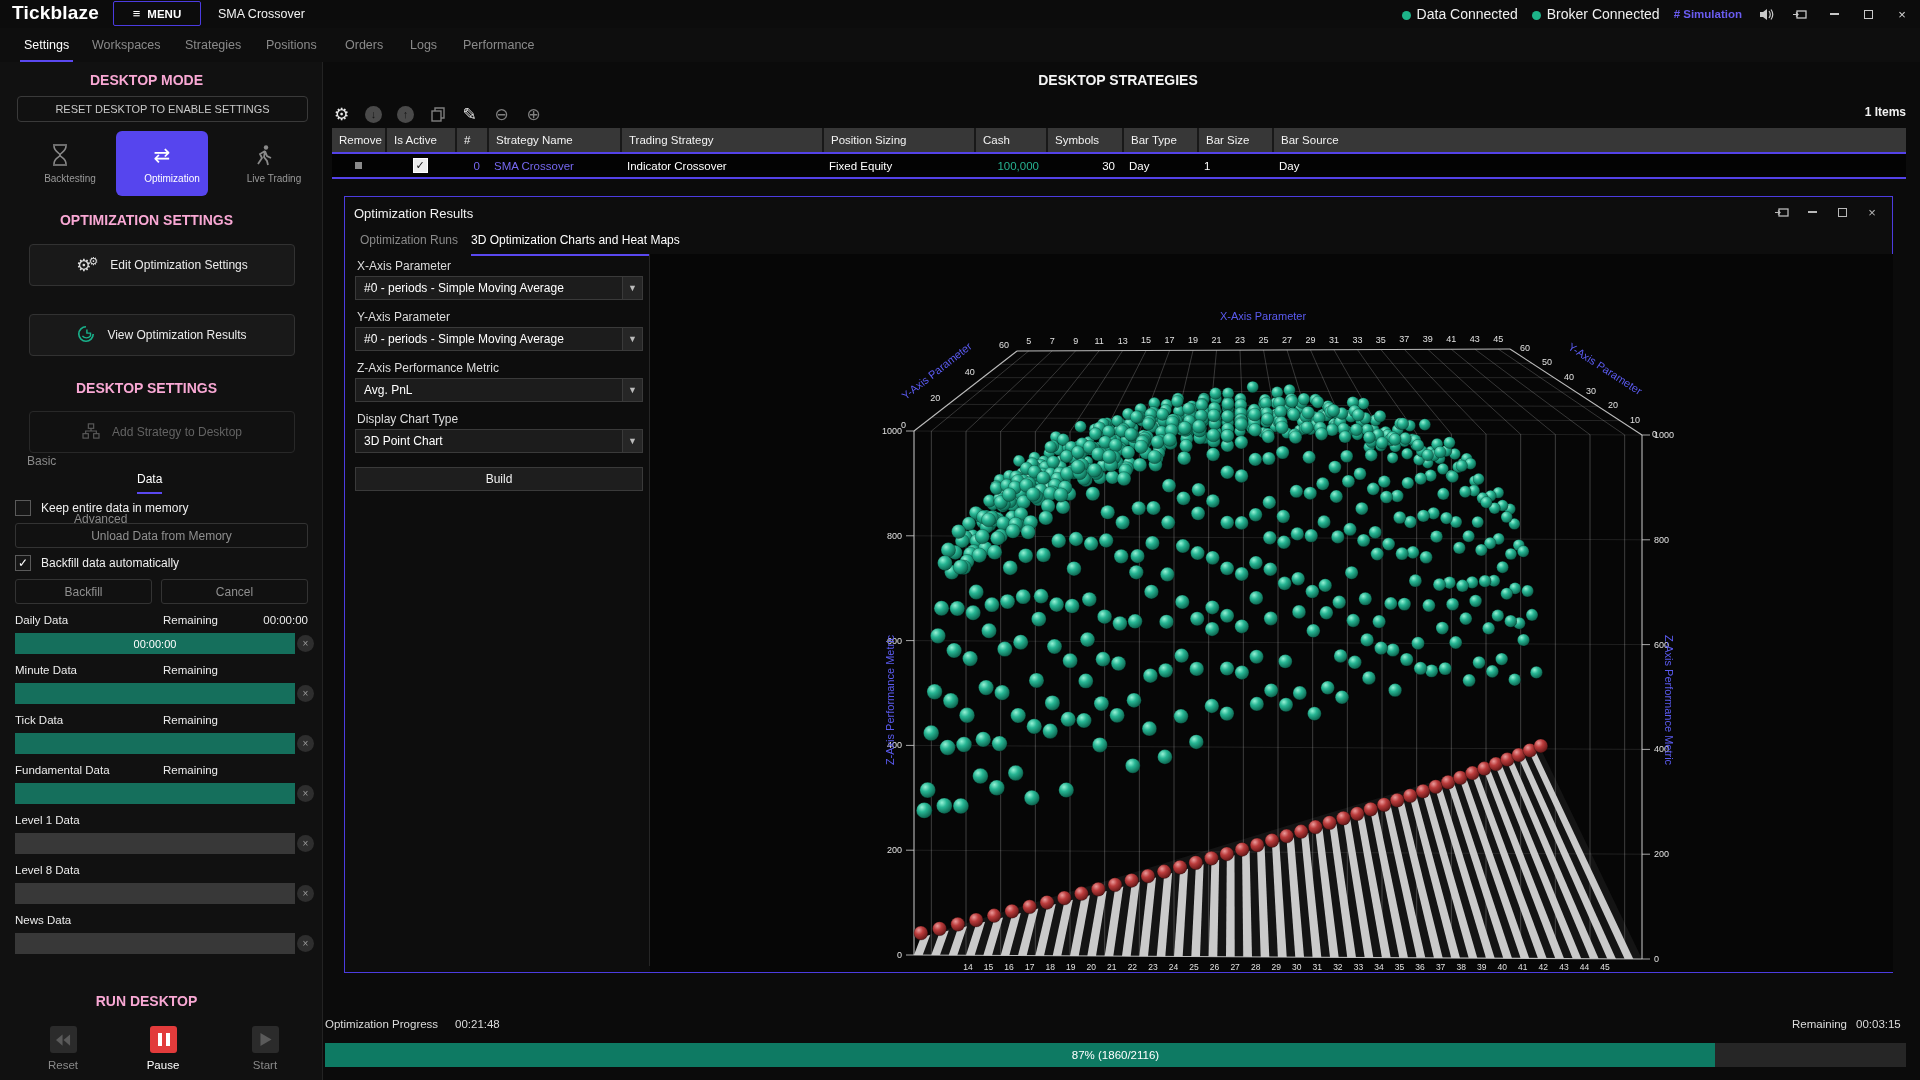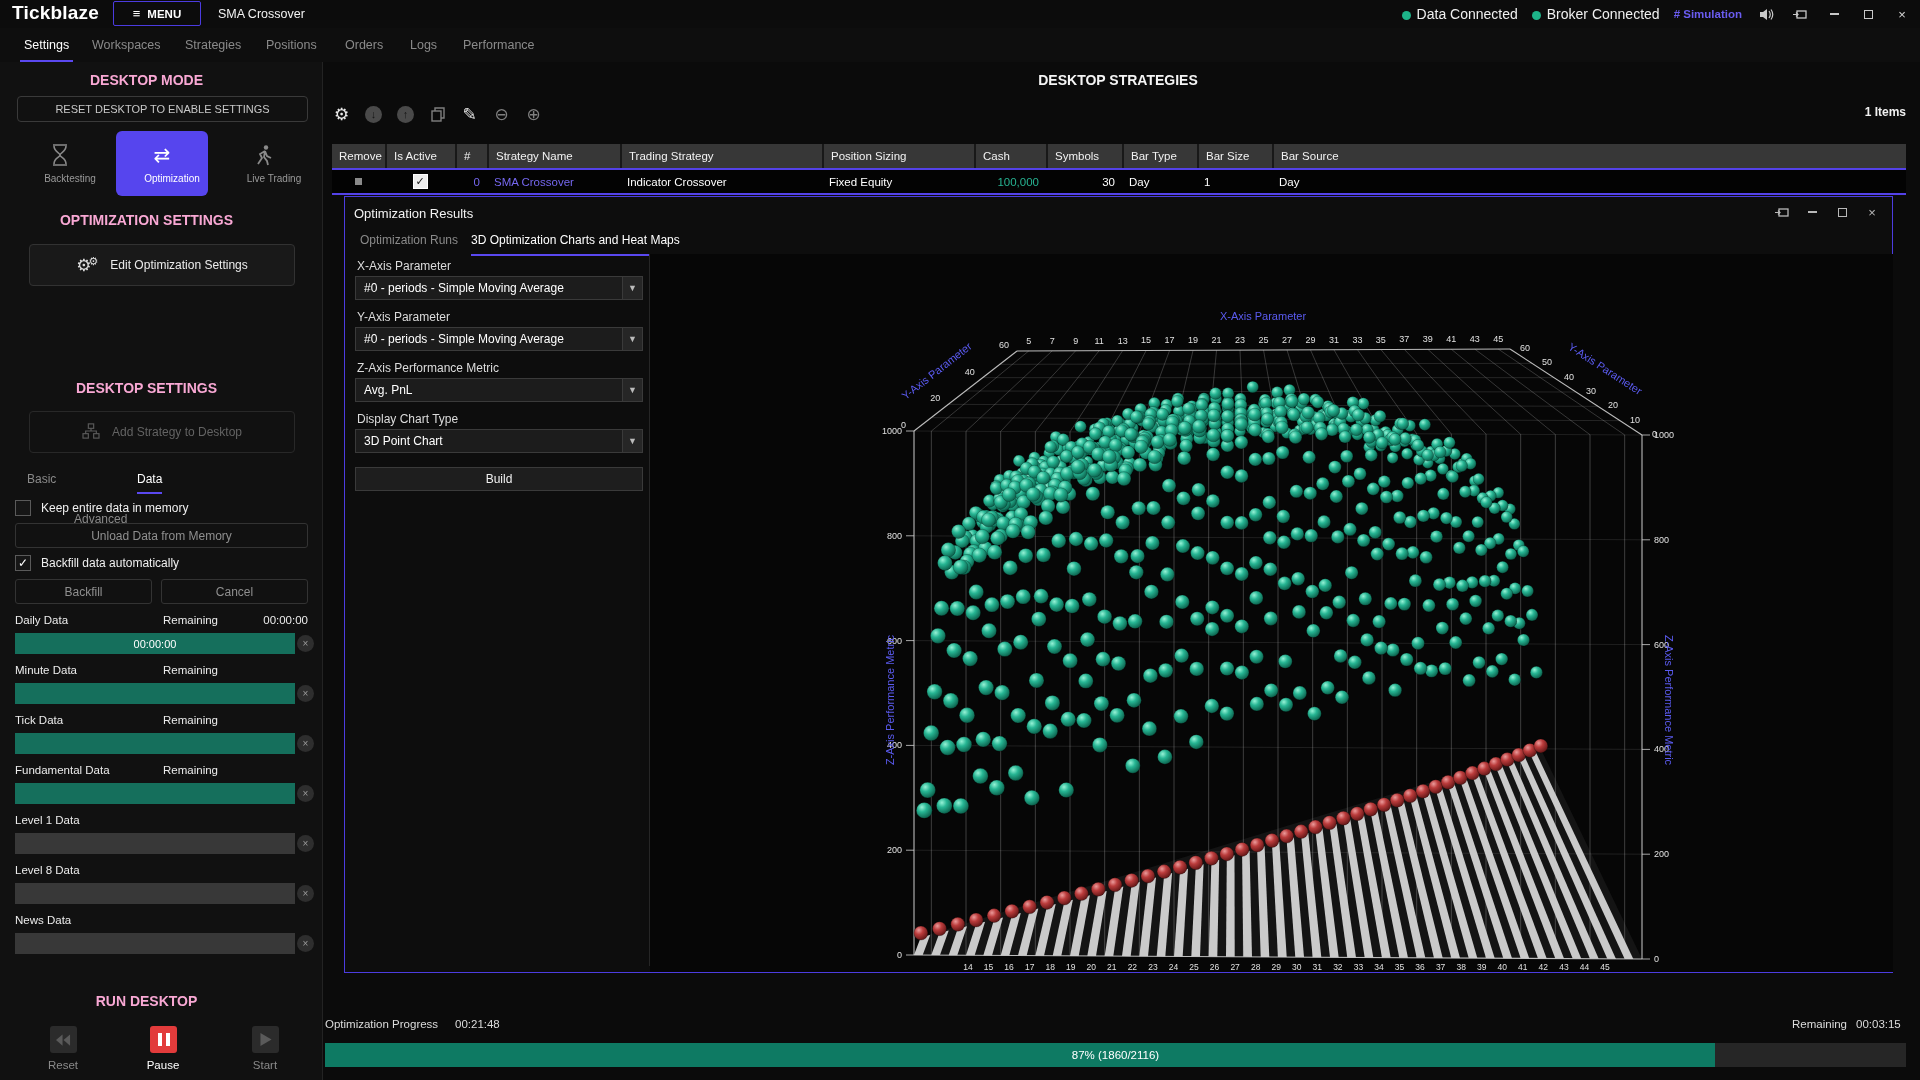--- a/index.html
+++ b/index.html
@@ -64,21 +64,21 @@
 
   
   .main-title { position:absolute; left:323px; top:72px; width:1590px; text-align:center; font-size:14px; font-weight:700; color:#f5f5f5; }
   .toolbar { position:absolute; left:332px; top:102px; height:24px; display:flex; gap:13px; align-items:center; }
   .tool-ico { width:19px; height:19px; display:flex; align-items:center; justify-content:center; color:#7f7f7f; font-size:17px; cursor:pointer; }
   .tool-ico.lit { color:#e8e8e8; }
   .tool-circ { width:17px; height:17px; border-radius:50%; background:#4a4a4a; color:#141414; font-size:11px; font-weight:700; display:flex; align-items:center; justify-content:center; }
   .items-count { position:absolute; right:14px; top:105px; font-size:12px; font-weight:600; color:#f0f0f0; }
   .tbl { position:absolute; left:332px; top:128px; width:1574px; }
   .tbl-grid { display:grid; grid-template-columns:53px 70px 32px 133px 202px 152px 72px 76px 75px 75px 1fr; }
-  .th { background:#373737; height:24px; display:flex; align-items:center; padding-left:7px; font-size:11.5px; color:#f2f2f2; border-left:2px solid #181818;margin-top:16px; }
+  .th { background:#373737; height:24px; display:flex; align-items:center; padding-left:7px; font-size:11.5px; color:#f2f2f2; border-left:2px solid #181818; }
   .th:first-child { border-left:none; }
   .trow { background:#030303; border-top:2px solid #5442e8; border-bottom:2px solid #5442e8; }
   .td { height:23px; display:flex; align-items:center; padding:0 7px; font-size:11.5px; color:#fff; }
   .td.right { justify-content:flex-end; }
   .td.center { justify-content:center; }
   .link-col { color:#7668f0; }
   .cash-col { color:#27b392; }
   .rm-square { width:7px; height:7px; background:#8a8a8a; }
   .row-chk { width:15px; height:15px; background:#ededed; border:1px solid #fff; display:flex; align-items:center; justify-content:center; font-size:11px; color:#111; }
 
@@ -154,35 +154,44 @@
   <div class="sidebar">
     <div class="side-head" style="top:10px">DESKTOP MODE</div>
     <div class="btn reset-btn">RESET DESKTOP TO ENABLE SETTINGS</div>
     <div id="mode-row"></div>
 
     <div class="side-head" style="top:150px">OPTIMIZATION SETTINGS</div>
     <div class="big-btn" style="top:182px">
       <span style="font-size:17px;color:#dcdcdc;">⚙<span style="font-size:11px;vertical-align:6px;margin-left:-3px;">⚙</span></span>
       <span>Edit Optimization Settings</span>
     </div>
+    <div class="big-btn" style="top:252px">
+      <span>
+        <svg width="18" height="18" viewBox="0 0 20 20">
+            <path d="M10 2 A8 8 0 1 0 18 10" fill="none" stroke="#19b08a" stroke-width="1.8"></path>
+            <path d="M11 5 v4 h4 v3 a5.5 5.5 0 0 1 -9 0" fill="none" stroke="#19b08a" stroke-width="1.6"></path>
+          </svg>
+      </span>
+      <span>View Optimization Results</span>
+    </div>
 
     <div class="side-head" style="top:318px">DESKTOP SETTINGS</div>
     <div class="big-btn disabled" style="top:349px">
       <span>
         <svg width="18" height="16" viewBox="0 0 20 18">
             <rect x="7" y="1" width="6" height="5" fill="none" stroke="#5a5a5a" stroke-width="1.3"></rect>
             <rect x="1" y="12" width="6" height="5" fill="none" stroke="#5a5a5a" stroke-width="1.3"></rect>
             <rect x="13" y="12" width="6" height="5" fill="none" stroke="#5a5a5a" stroke-width="1.3"></rect>
             <path d="M10 6 v3 M4 12 v-3 h12 v3" fill="none" stroke="#5a5a5a" stroke-width="1.3"></path>
           </svg>
       </span>
       <span>Add Strategy to Desktop</span>
     </div>
     <div id="side-tabs">
-        <div class="side-tab" style="position: absolute; left: 27px; top: 410px;">Basic</div>
+        <div class="side-tab" style="position: absolute; left: 27px; top: 392px;">Basic</div>
         <div class="side-tab" style="position: absolute; left: 74px; top: 410px; margin-top: 40px;">Advanced</div>
         <div class="side-tab active" style="position: absolute; left: 137px; top: 410px;">Data</div>
       </div>
 
     <div class="chk-row" style="top:438px">
       <span class="chk" id="chk-keep"></span>
       <span class="chk-lbl">Keep entire data in memory</span>
     </div>
     <div class="small-btn" style="left:15px; top:461px; width:293px;">Unload Data from Memory</div>
     <div class="chk-row" style="top:493px">

